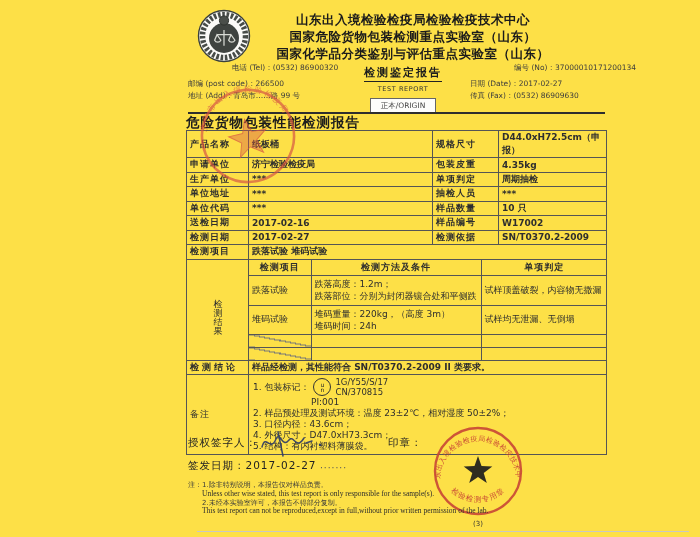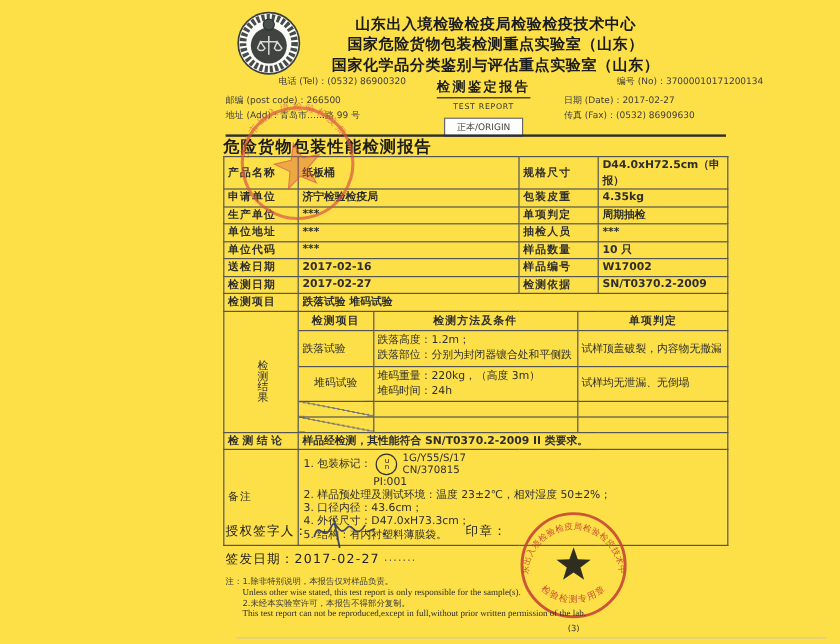--- a/index.html
+++ b/index.html
@@ -29,21 +29,21 @@
   .main td{border:1px solid #555;font-size:9px;padding:0 3px;color:#2e2e2e;vertical-align:middle;}
   .main tr.info{height:14.5px;font-weight:bold;}
   .lb{letter-spacing:1px;color:#333;}
   .concl{letter-spacing:3px;}
   .nopad{padding:0 !important;}
   .inner{border:hidden;width:100%;table-layout:fixed;}
   .inner td{border:1px solid #555;font-size:9px;padding:0 3px;color:#2e2e2e;}
   .ih{text-align:center;font-weight:bold;height:15px;letter-spacing:1px;color:#2b2b2b;}
   .it{height:29px;}
   .im div{line-height:12px;white-space:nowrap;}
-  .r2{height:28px;text-align:center;}
+  .r2{height:28px;}
   .re{height:12px;}
   .diag{background:linear-gradient(to top right,transparent calc(50% - .6px),#777 calc(50% - .6px),#777 calc(50% + .6px),transparent calc(50% + .6px));}
   .vert{writing-mode:vertical-rl;text-orientation:upright;letter-spacing:9px;text-align:center;font-size:10px;color:#2b2b2b;}
   .remarks-cell{padding:2px 4px !important;font-size:8.5px;line-height:11px;vertical-align:top !important;}
   .mark-row{display:flex;align-items:center;}
   .un{display:inline-flex;flex-direction:column;align-items:center;justify-content:center;width:16px;height:16px;
     border:1.2px solid #333;border-radius:50%;font-size:6px;line-height:5px;margin:0 4px;color:#222;}
   .codes{display:inline-flex;flex-direction:column;font-size:8.5px;line-height:10px;}
   .pi{margin-left:58px;}
   

